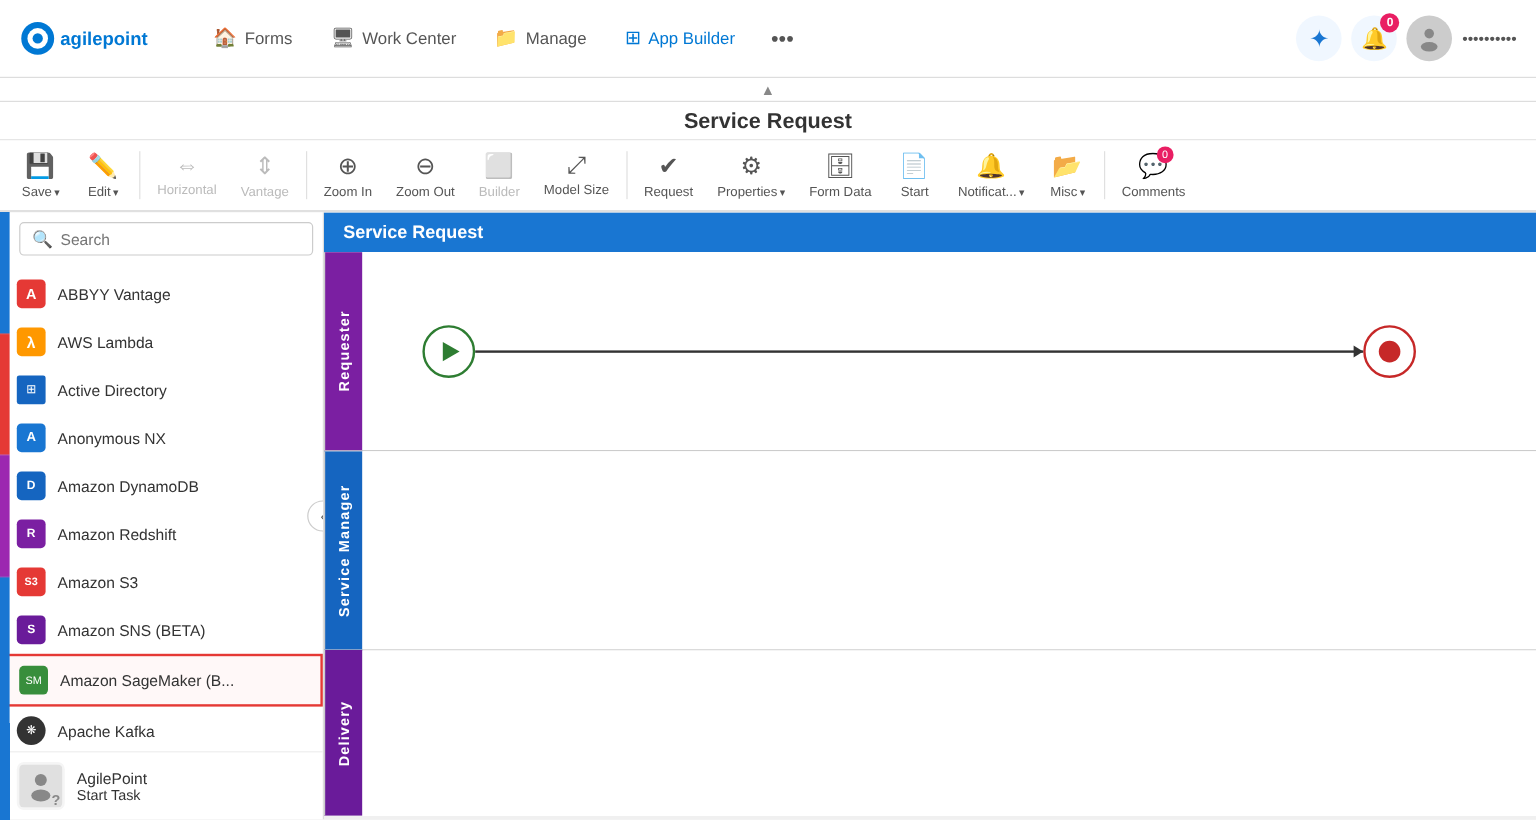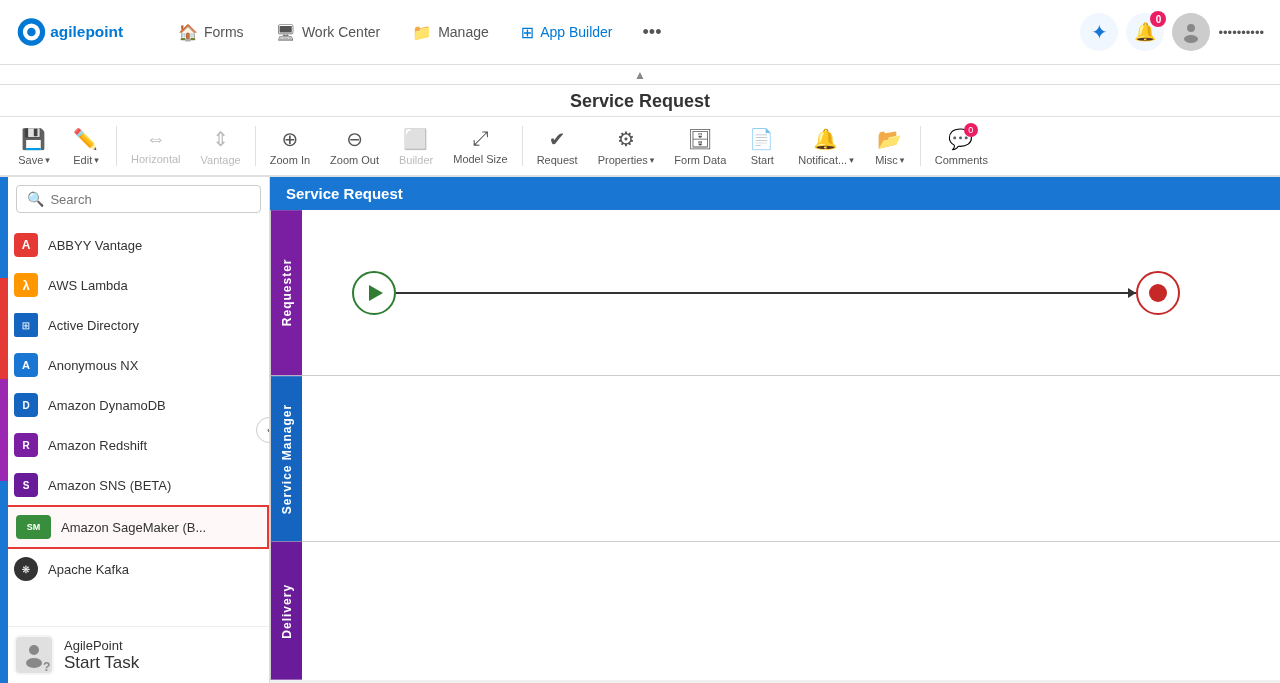--- a/index.html
+++ b/index.html
@@ -344,46 +344,50 @@
       </div>
       <div class="sidebar-item">
         <div class="item-icon" style="display:flex; align-items:center; justify-content:center; width:24px; height:24px; background:#1565c0; border-radius:4px; color:#fff; font-size:10px; font-weight:bold;">D</div>
         <span>Amazon DynamoDB</span>
       </div>
       <div class="sidebar-item">
         <div class="item-icon" style="display:flex; align-items:center; justify-content:center; width:24px; height:24px; background:#7b1fa2; border-radius:4px; color:#fff; font-size:10px; font-weight:bold;">R</div>
         <span>Amazon Redshift</span>
       </div>
       <div class="sidebar-item">
+        <div class="item-icon" style="display:flex; align-items:center; justify-content:center; width:24px; height:24px; background:#e53935; border-radius:4px; color:#fff; font-size:9px; font-weight:bold;">S3</div>
+        <span>Amazon S3</span>
+      </div>
+      <div class="sidebar-item">
         <div class="item-icon" style="display:flex; align-items:center; justify-content:center; width:24px; height:24px; background:#6a1b9a; border-radius:4px; color:#fff; font-size:10px; font-weight:bold;">S</div>
         <span>Amazon SNS (BETA)</span>
       </div>
       <div class="sidebar-item selected">
-        <div class="item-icon" style="display:flex; align-items:center; justify-content:center; width:35px; height:24px; background:#388e3c; border-radius:4px; color:#fff; font-size:9px; font-weight:bold;">SM</div>
+        <div class="item-icon" style="display:flex; align-items:center; justify-content:center; width:24px; height:24px; background:#388e3c; border-radius:4px; color:#fff; font-size:9px; font-weight:normal;">SM</div>
         <span>Amazon SageMaker (B...</span>
       </div>
       <div class="sidebar-item">
         <div class="item-icon" style="display:flex; align-items:center; justify-content:center; width:24px; height:24px; background:#333; border-radius:50%; color:#fff; font-size:10px;">❋</div>
         <span>Apache Kafka</span>
       </div>
 
     </div>
 
     <div class="sidebar-bottom">
       <div class="anon-icon">
         <svg width="36" height="36" viewBox="0 0 36 36">
           <rect width="36" height="36" rx="4" fill="#e0e0e0"></rect>
           <circle cx="18" cy="13" r="5" fill="#888"></circle>
           <ellipse cx="18" cy="26" rx="8" ry="5" fill="#888"></ellipse>
           <text x="27" y="34" font-size="12" fill="#888" font-weight="bold">?</text>
         </svg>
       </div>
       <div>
         <div style="font-size:13px; color:#333;">AgilePoint</div>
-        <div style="font-size:17px; color:#333;">Start Task</div>
+        <div style="font-size:12px; color:#333;">Start Task</div>
       </div>
     </div>
 
     <div class="collapse-btn">
       <span>‹</span>
     </div>
   </div>
 
   <div class="canvas-area">
     <div class="canvas-header">Service Request</div>

